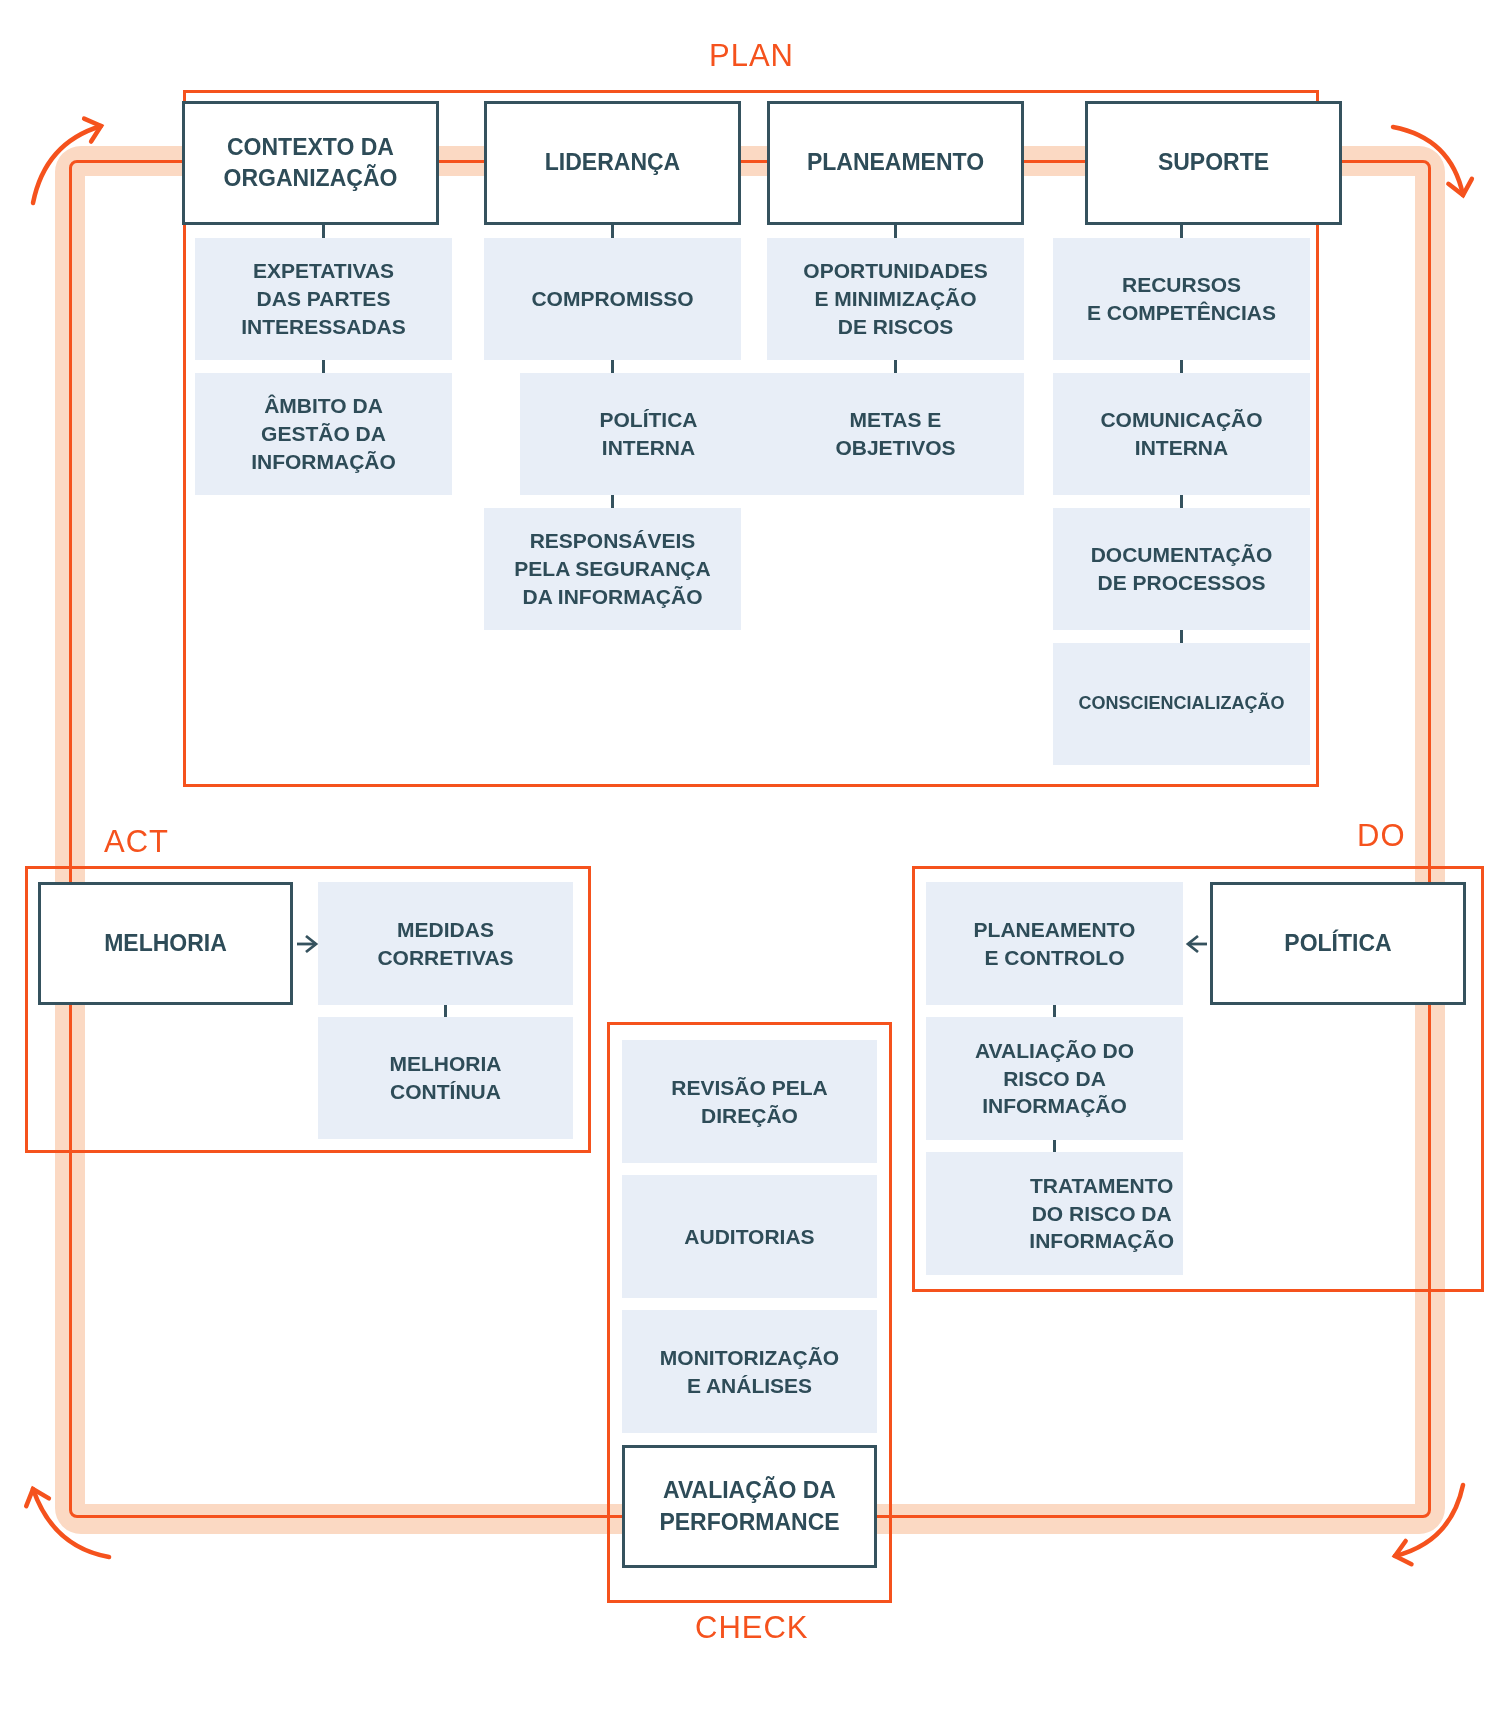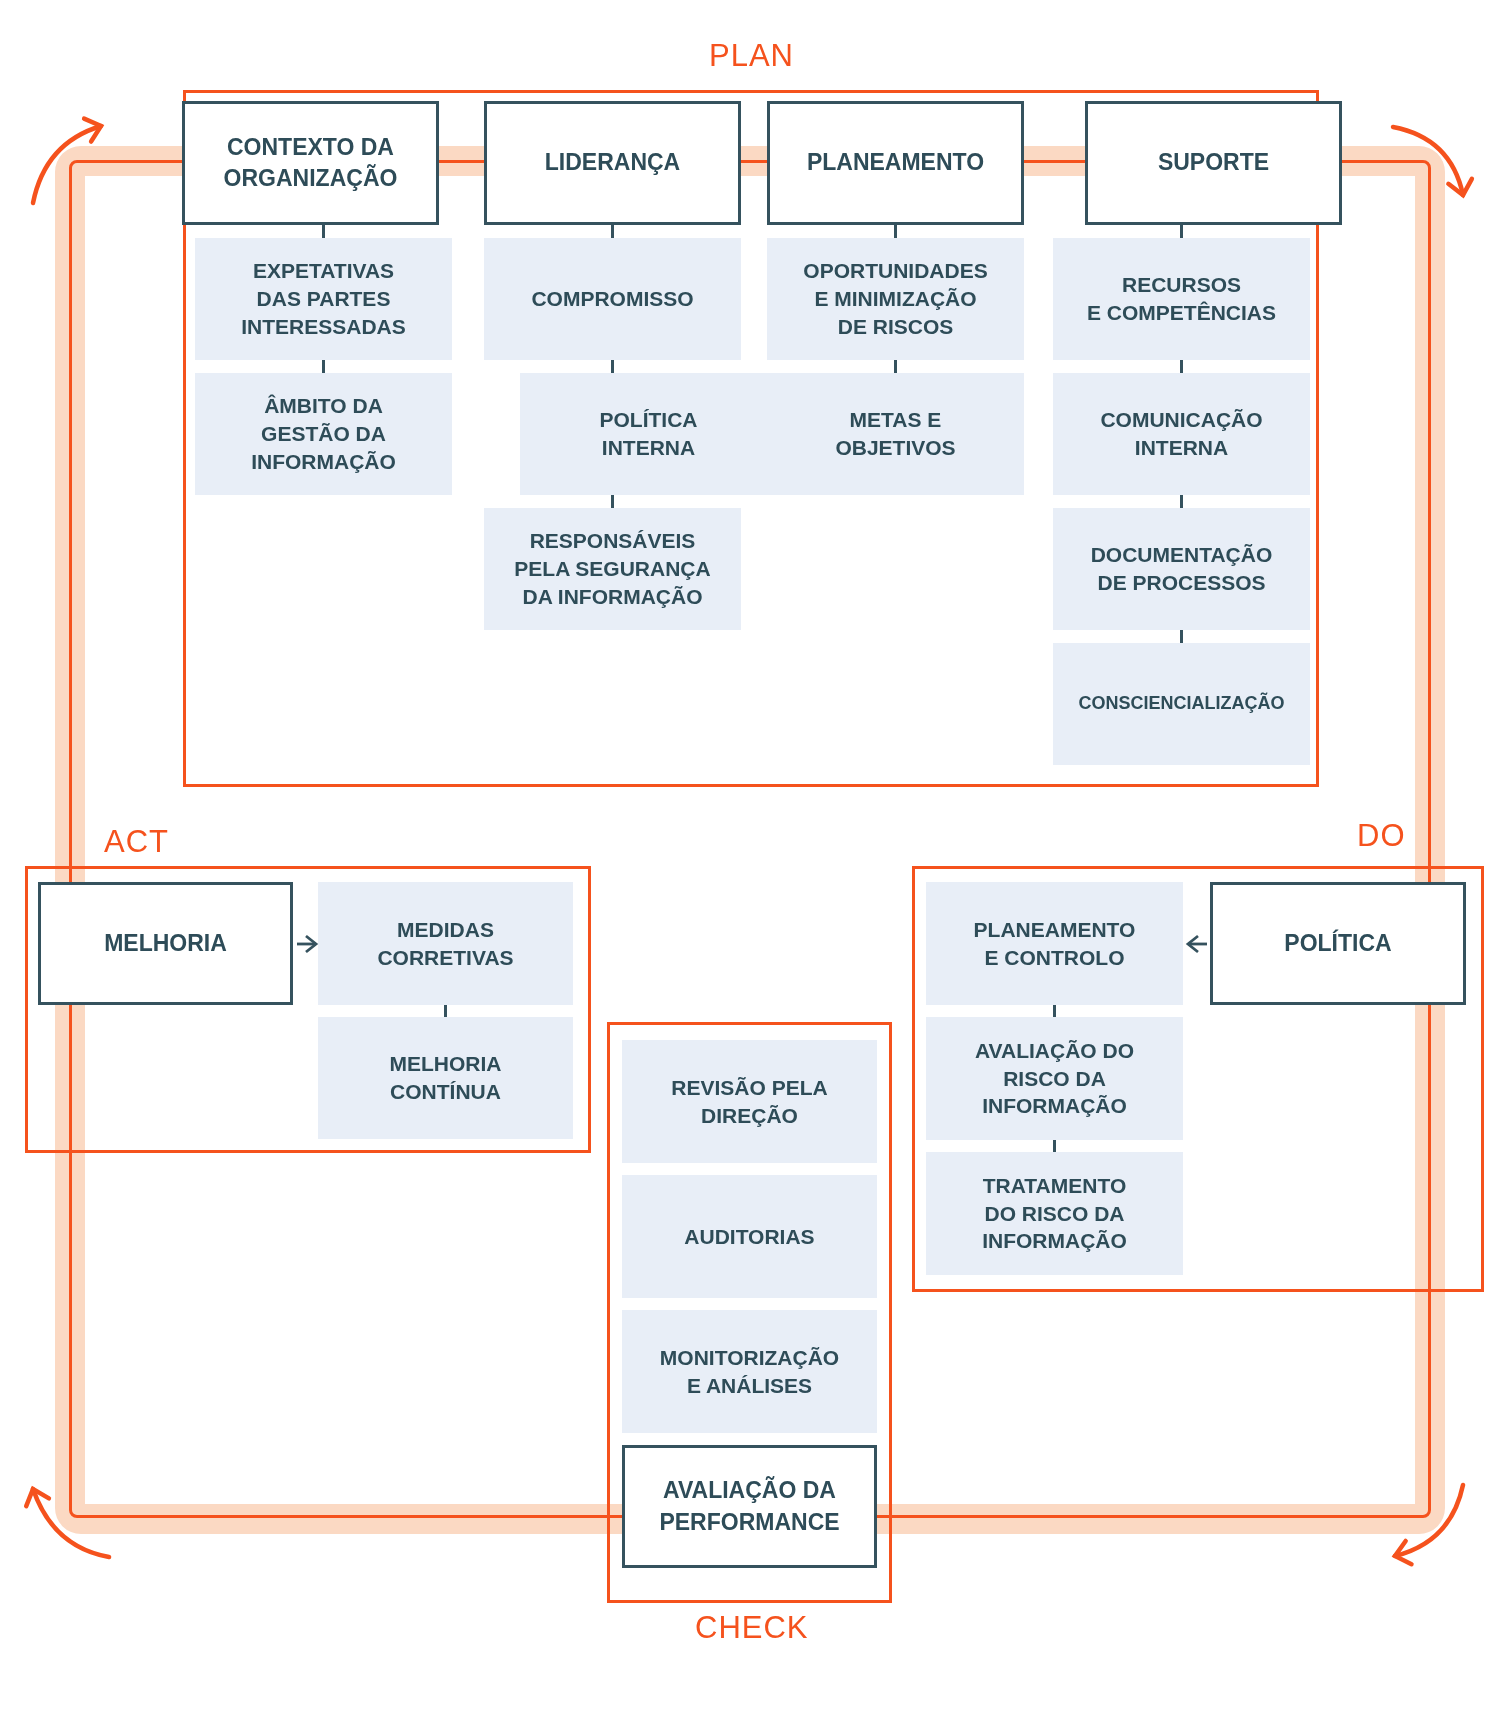--- a/index.html
+++ b/index.html
@@ -110,21 +110,21 @@
 CONTÍNUA</span></div>
 
   <div class="box item" style="left:926px;top:882px;width:257px;height:123px;"><span>PLANEAMENTO
 E CONTROLO</span></div>
   <div class="box head" style="left:1210px;top:882px;width:256px;height:123px;"><span>POLÍTICA</span></div>
   <div class="tick" style="left:1053px;top:1005px;"></div>
   <div class="box item" style="left:926px;top:1017px;width:257px;height:123px;"><span>AVALIAÇÃO DO
 RISCO DA
 INFORMAÇÃO</span></div>
   <div class="tick" style="left:1053px;top:1140px;"></div>
-  <div class="box item" style="left:926px;top:1152px;width:257px;height:123px;"><span>TRATAMENTO
+  <div class="box item" style="left:926px;top:1152px;width:257px;height:123px;justify-content:flex-end;"><span>TRATAMENTO
 DO RISCO DA
 INFORMAÇÃO</span></div>
 
   <div class="box item" style="left:622px;top:1175px;width:255px;height:123px;"><span>AUDITORIAS</span></div>
   <div class="box item" style="left:622px;top:1040px;width:255px;height:123px;"><span>REVISÃO PELA
 DIREÇÃO</span></div>
   <div class="box item" style="left:622px;top:1310px;width:255px;height:123px;"><span>MONITORIZAÇÃO
 E ANÁLISES</span></div>
   <div class="box head" style="left:622px;top:1445px;width:255px;height:123px;"><span>AVALIAÇÃO DA
 PERFORMANCE</span></div>

